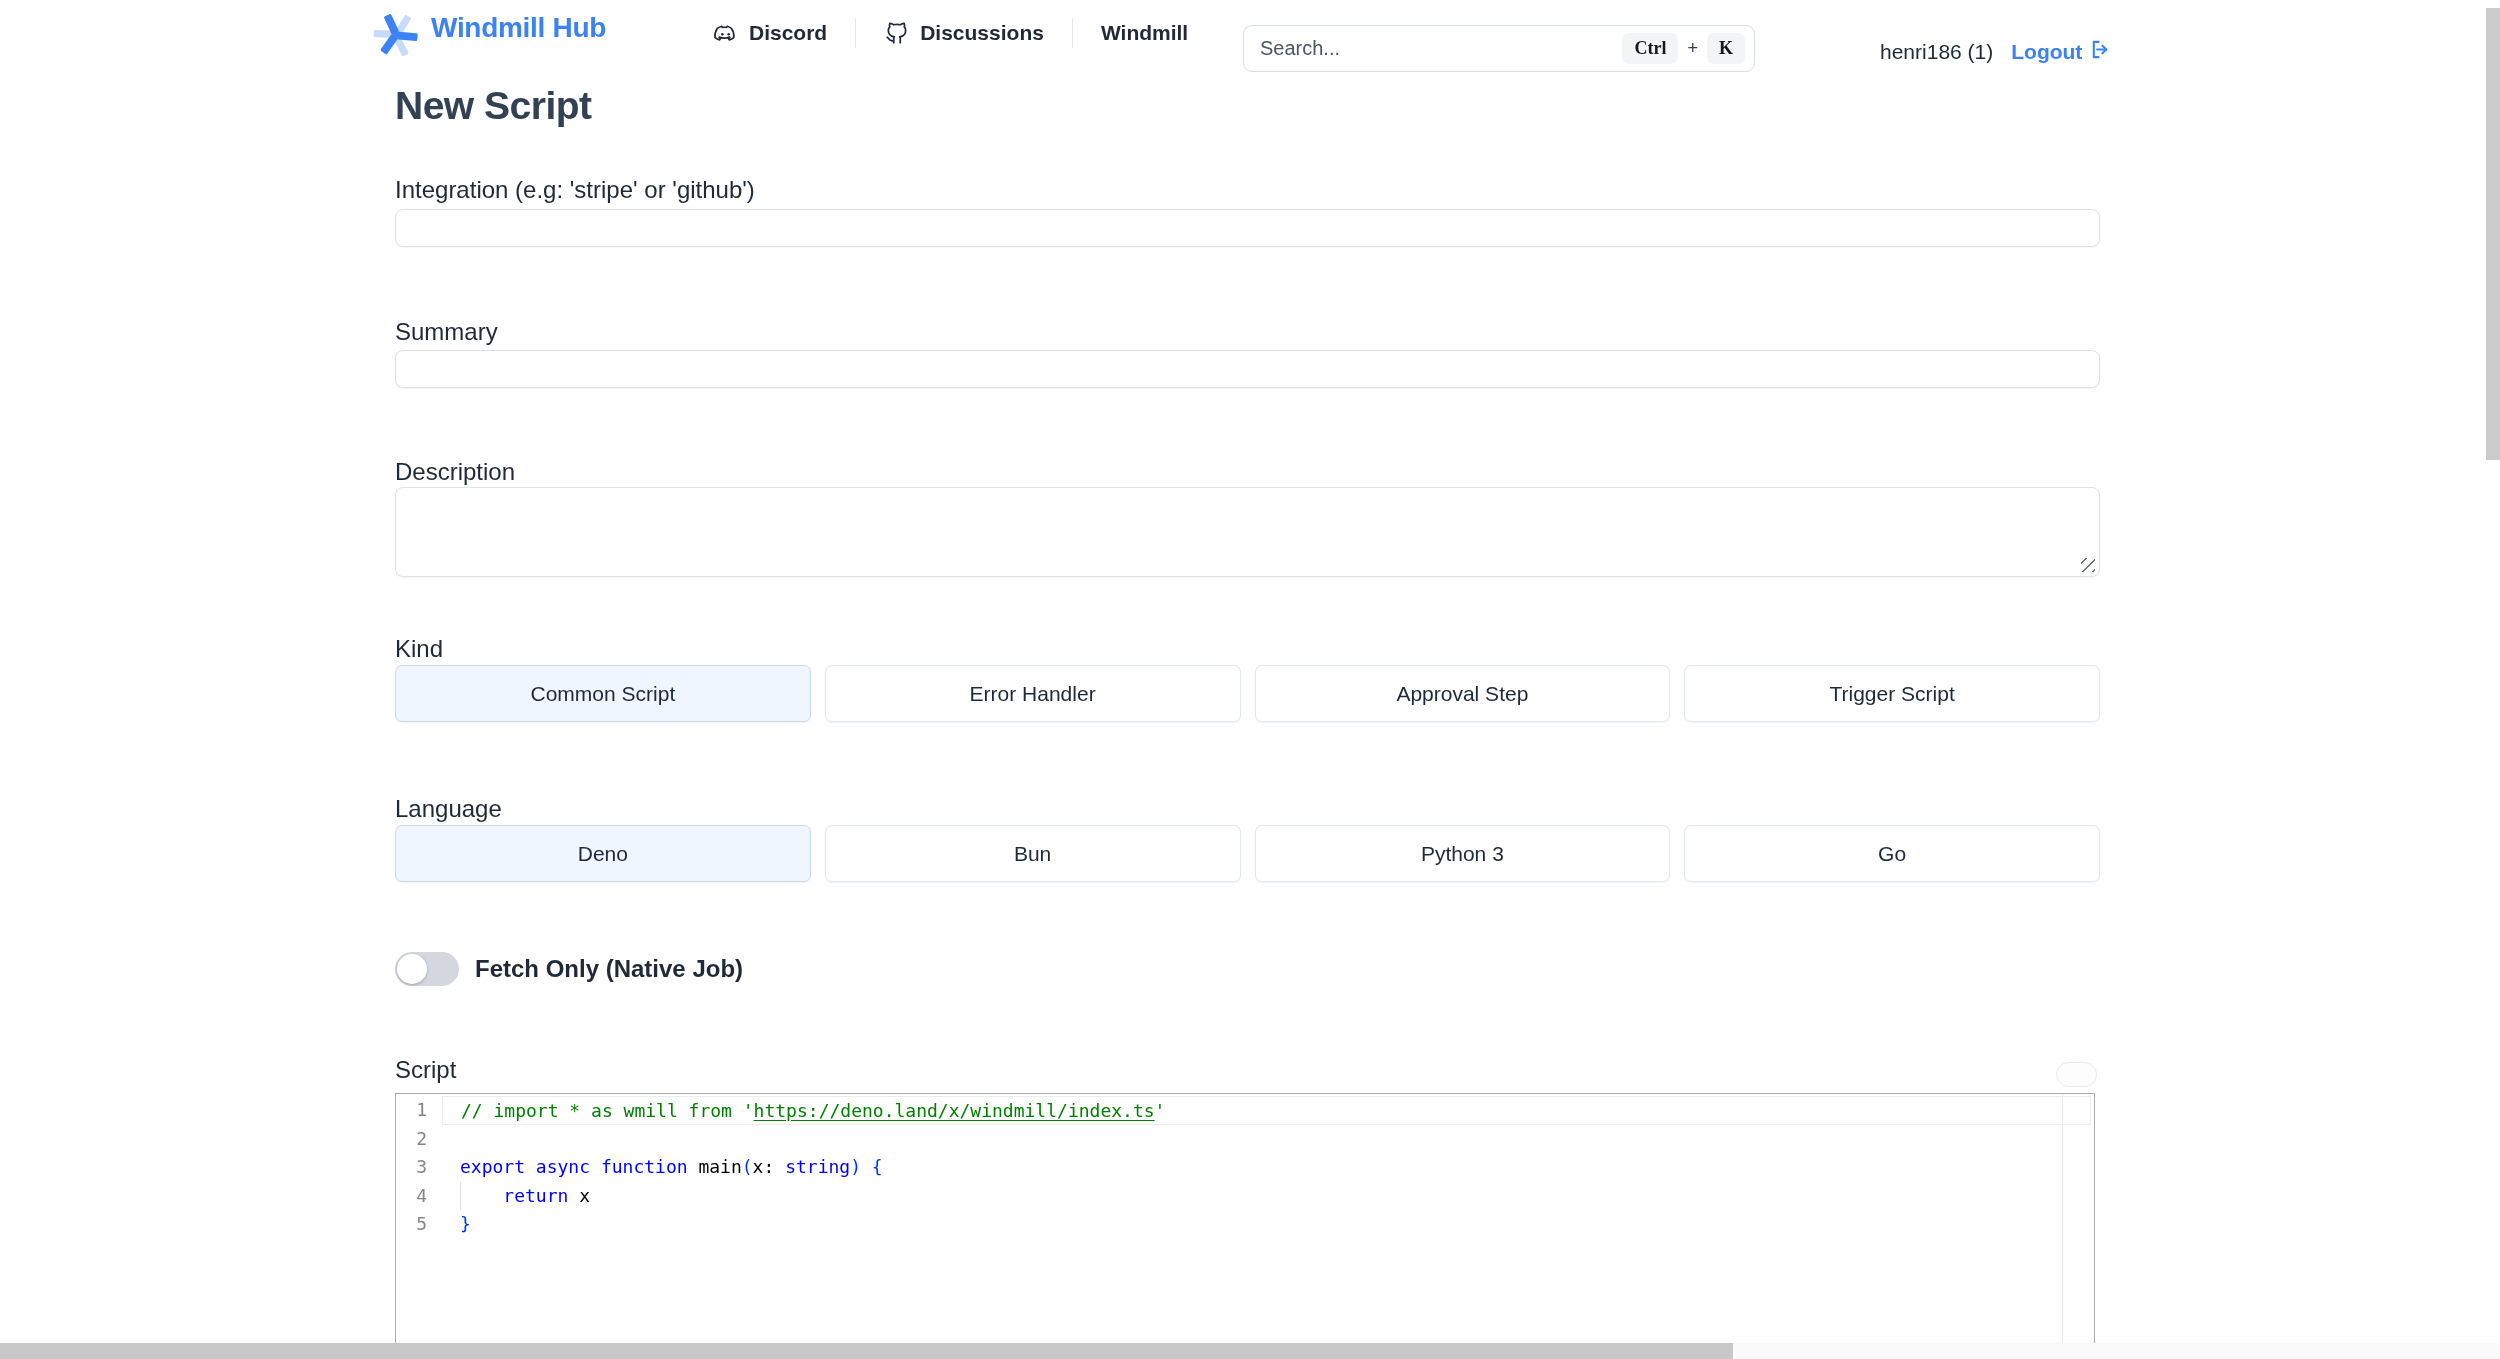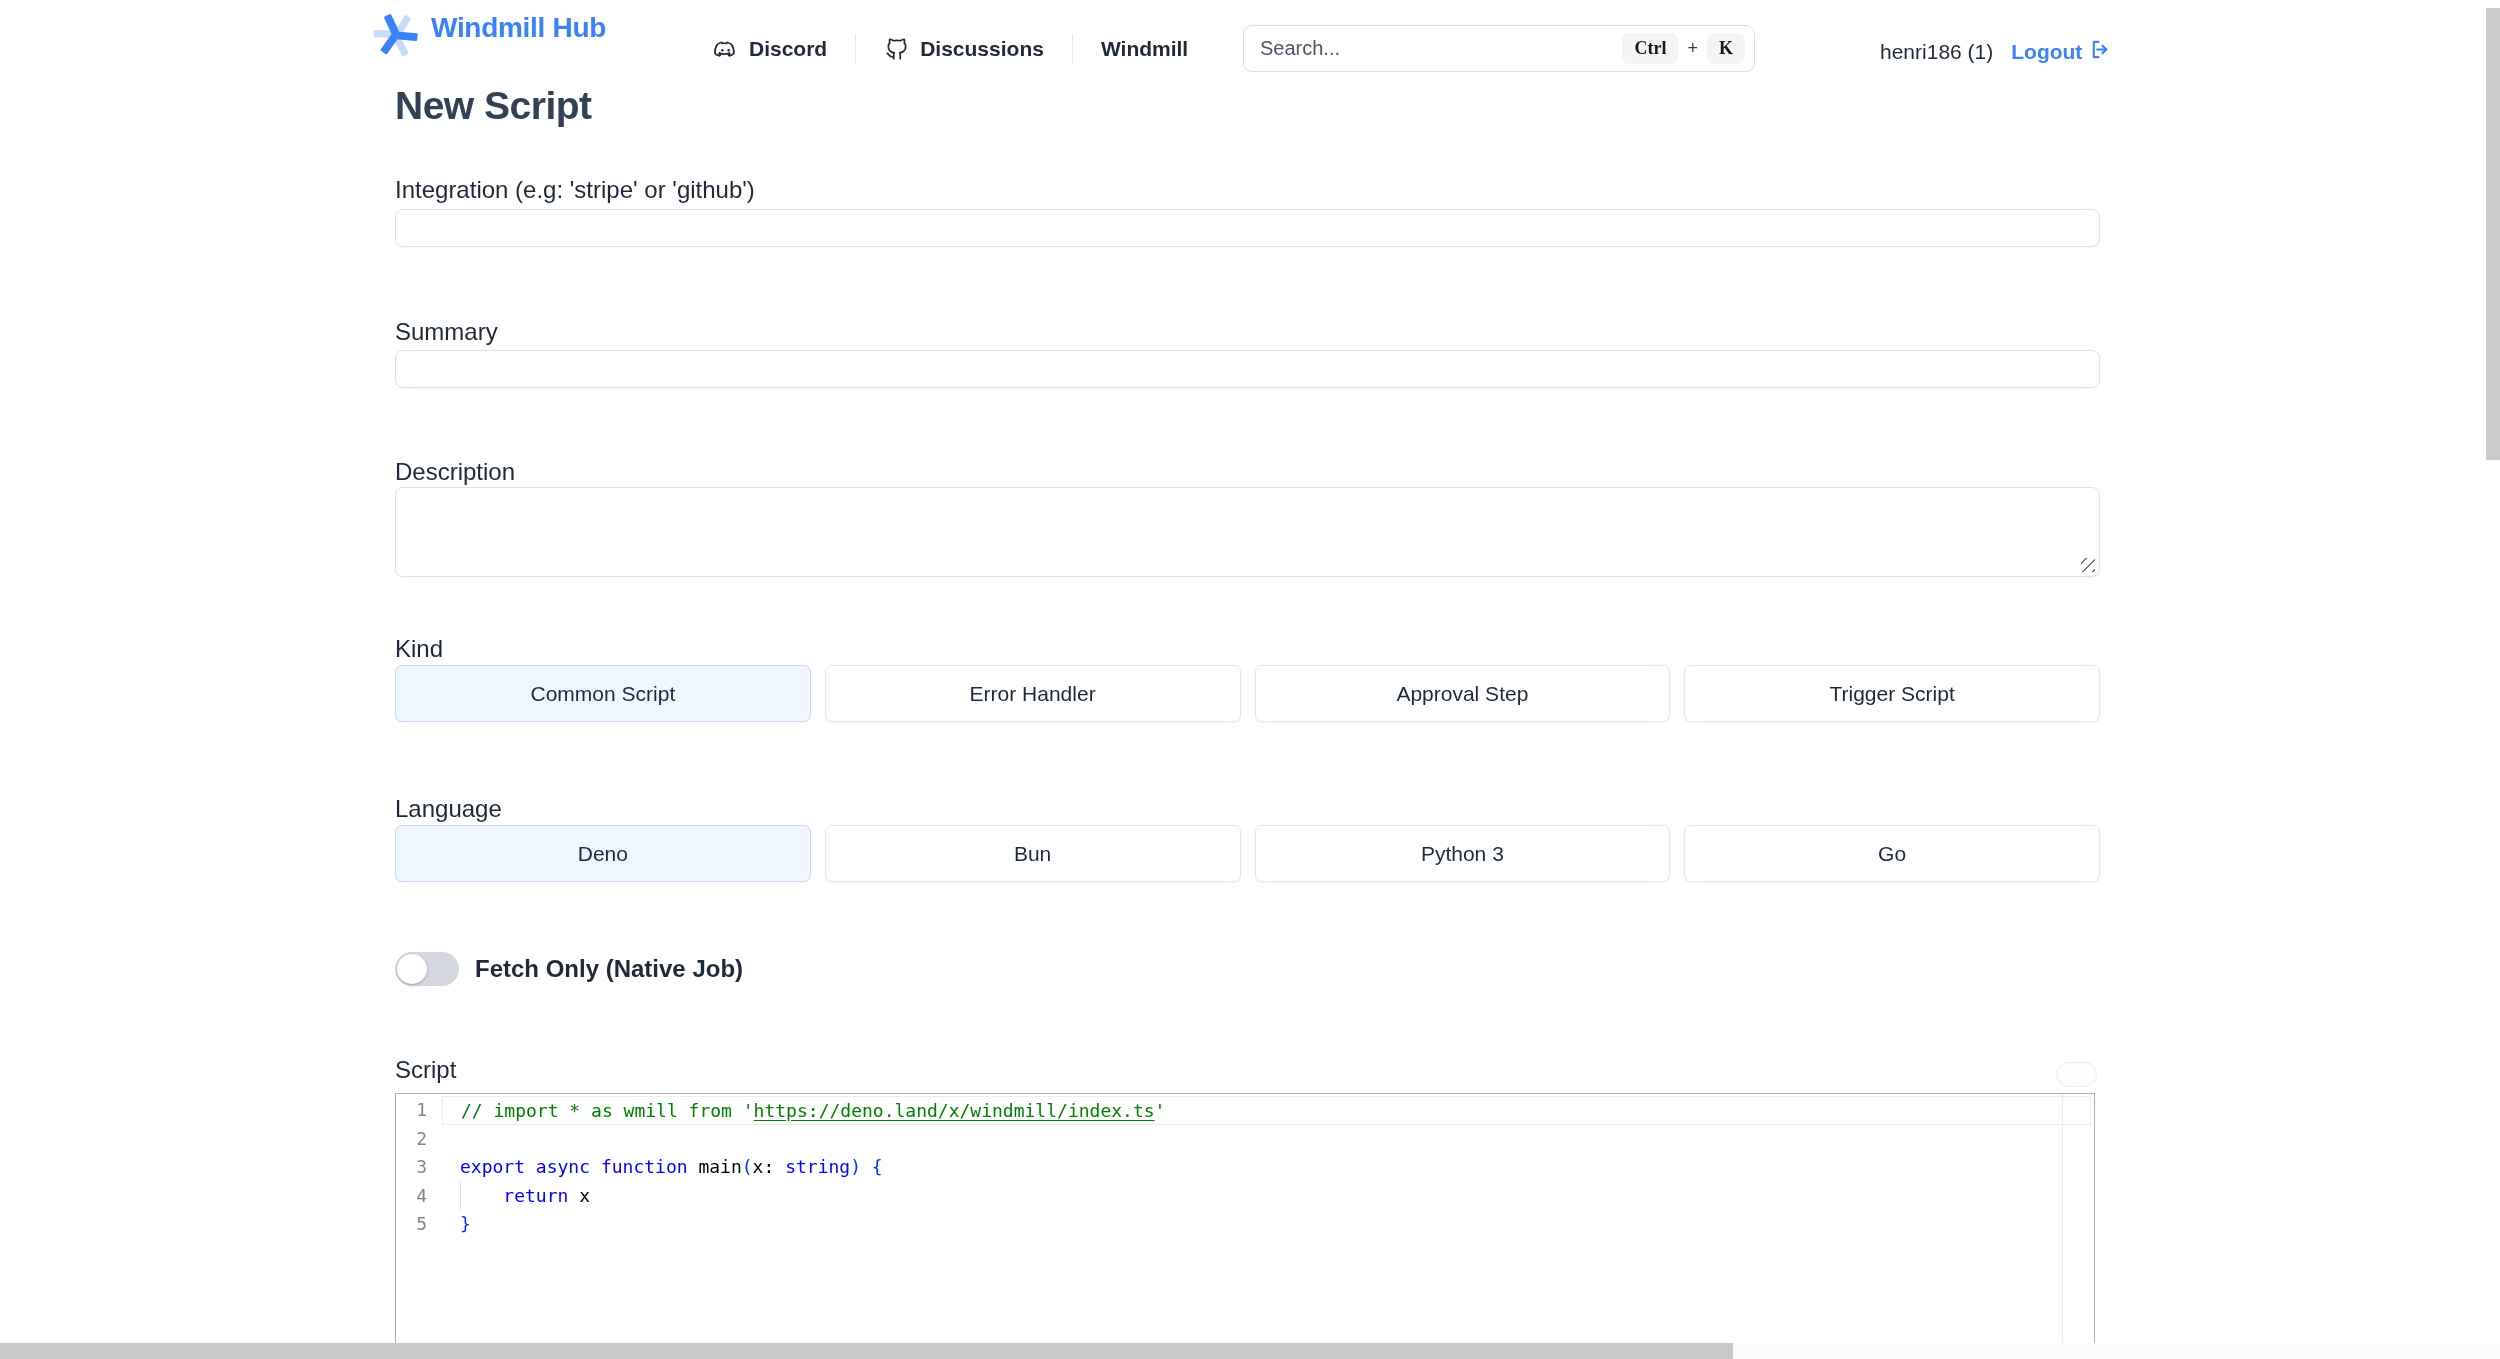--- a/index.html
+++ b/index.html
@@ -5,21 +5,21 @@
   * { margin:0; padding:0; box-sizing:border-box; }
   html,body { width:2500px; height:1359px; }
   body {
     position:relative; overflow:hidden; background:#ffffff;
     font-family:"Liberation Sans", sans-serif; color:#1f2937;
   }
   
   .header { position:absolute; left:0; top:0; width:2500px; height:80px; background:#fff; }
   .logo { position:absolute; left:373px; top:12px; display:flex; gap:12px; cursor:pointer; }
   .logo-text { font-size:28px; font-weight:700; color:#3b82f6; letter-spacing:-0.3px; }
-  .nav { position:absolute; left:712px; top:16px; height:66px; display:flex; align-items:center; }
+  .nav { position:absolute; left:712px; top:0; height:66px; display:flex; align-items:center; }
   .nav-item { display:flex; align-items:center; gap:10px; font-size:21px; font-weight:600; color:#1f2937; cursor:pointer; white-space:nowrap; }
   .nav-sep { width:1px; height:30px; background:#e5e7eb; margin:0 28px; }
   .nav-icon svg { display:block; }
   .search { position:absolute; left:1243px; top:25px; width:512px; height:47px;
     border:1px solid #d8dee6; border-radius:9px; background:#fff;
     display:flex; align-items:center; padding:0 9px 0 16px; cursor:text; }
   .search input { flex:1; border:none; outline:none; font-size:20px; color:#374151; background:transparent;
     font-family:"Liberation Sans", sans-serif; }
   .search input::placeholder { color:#4b5563; opacity:1; }
   .kbd { background:#f3f4f6; border-radius:7px; height:31px; min-width:31px; padding:0 12px;

